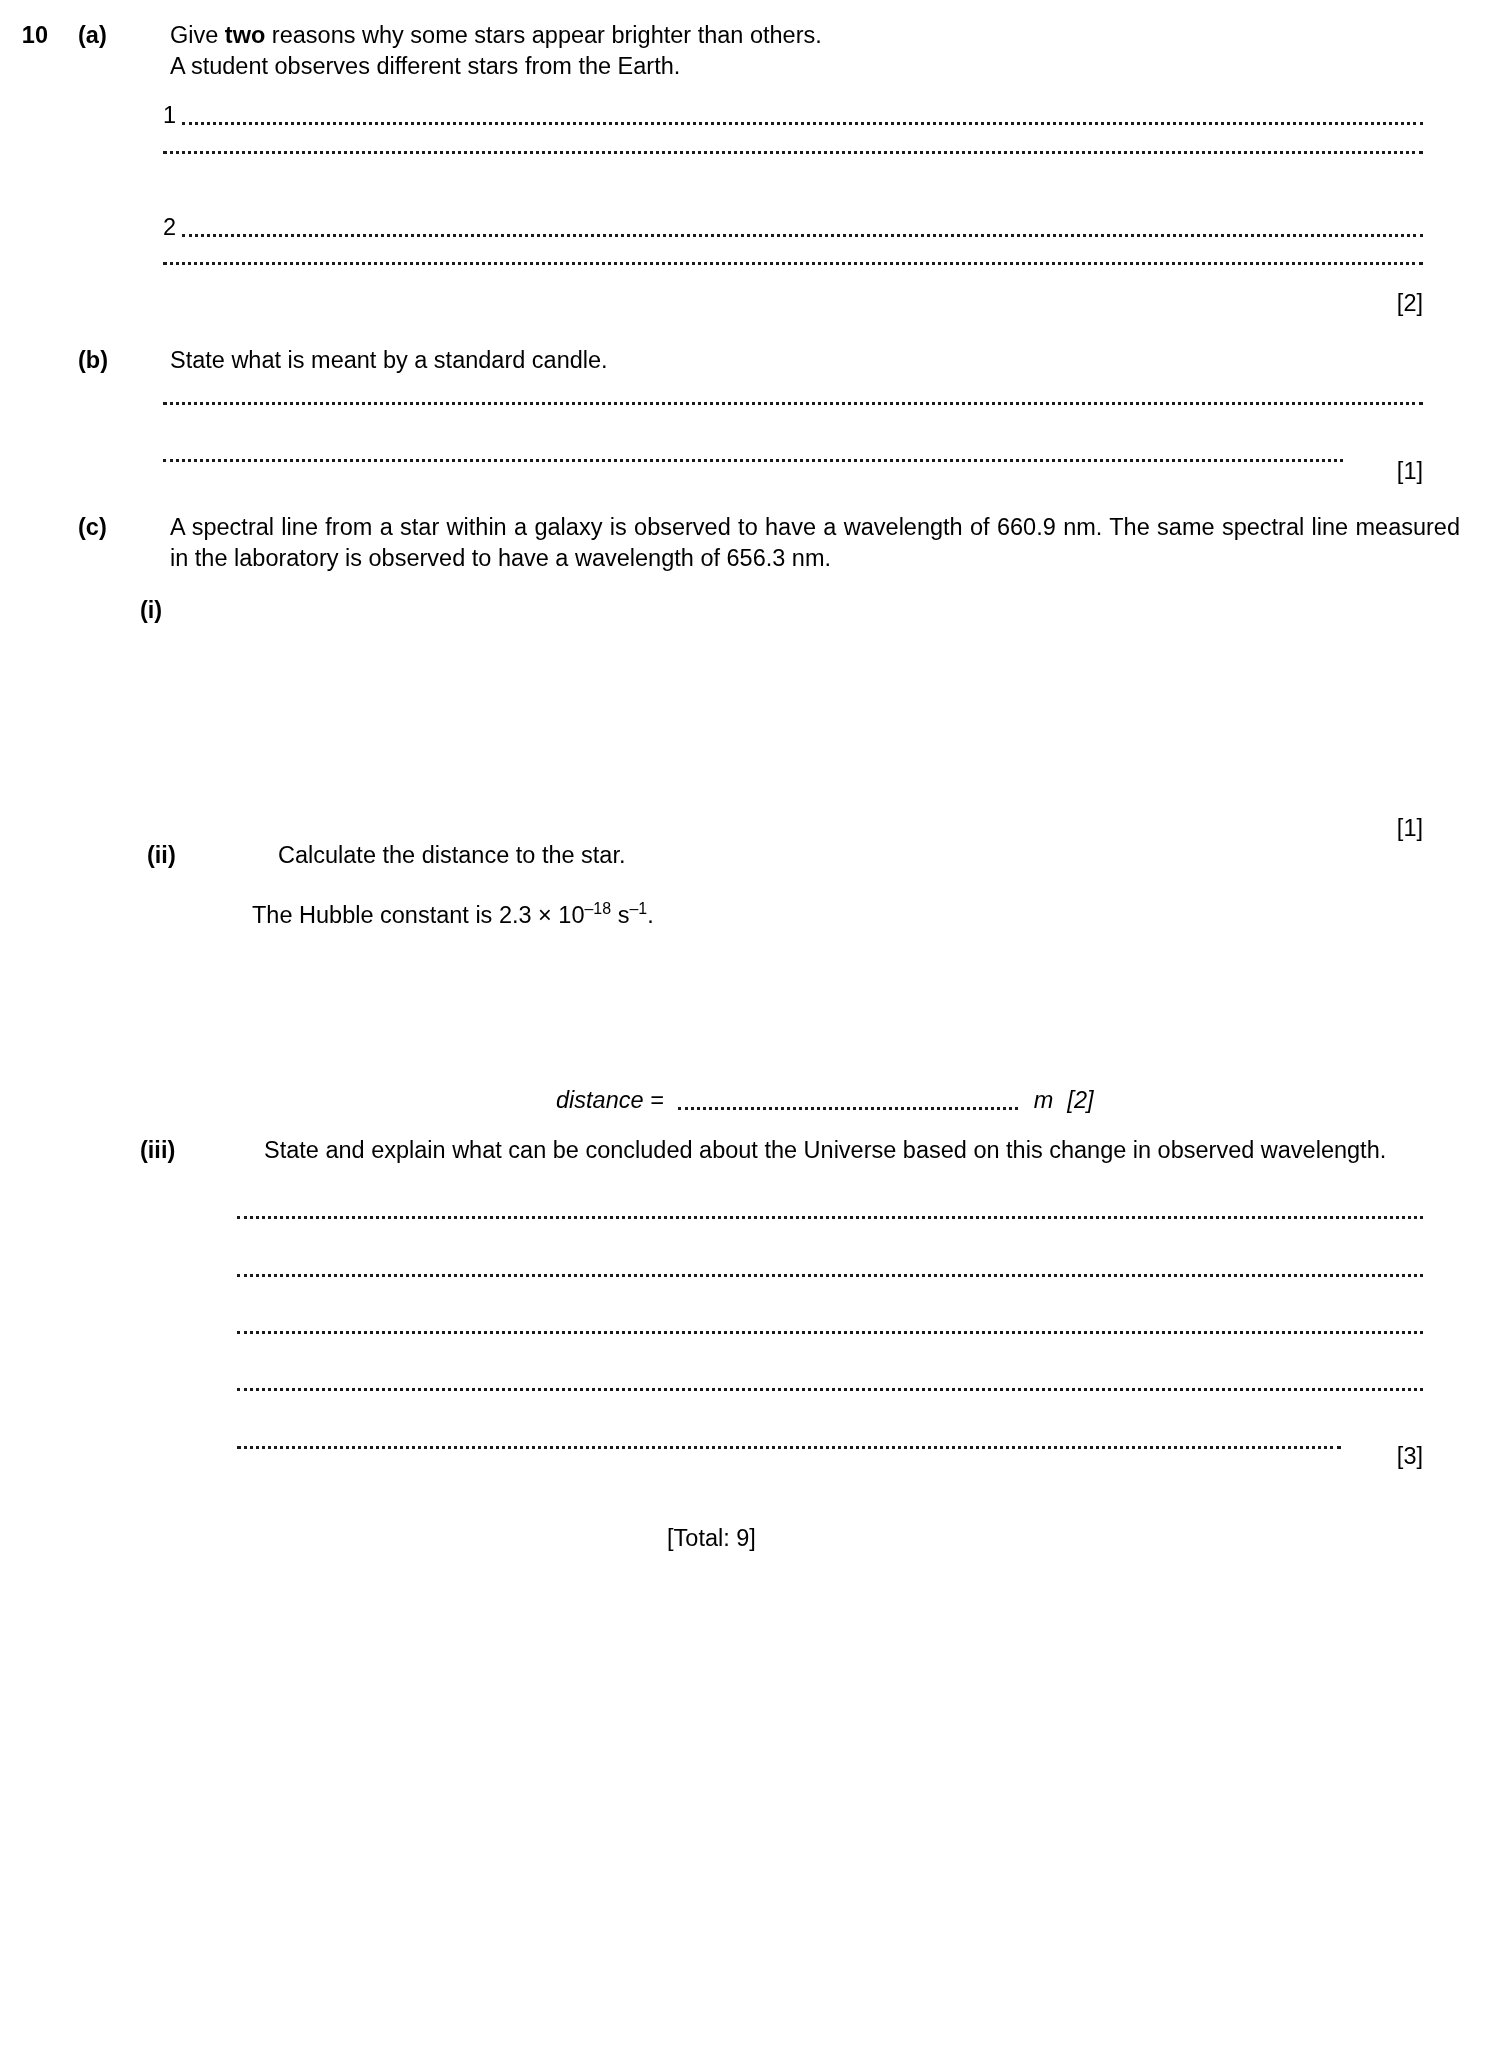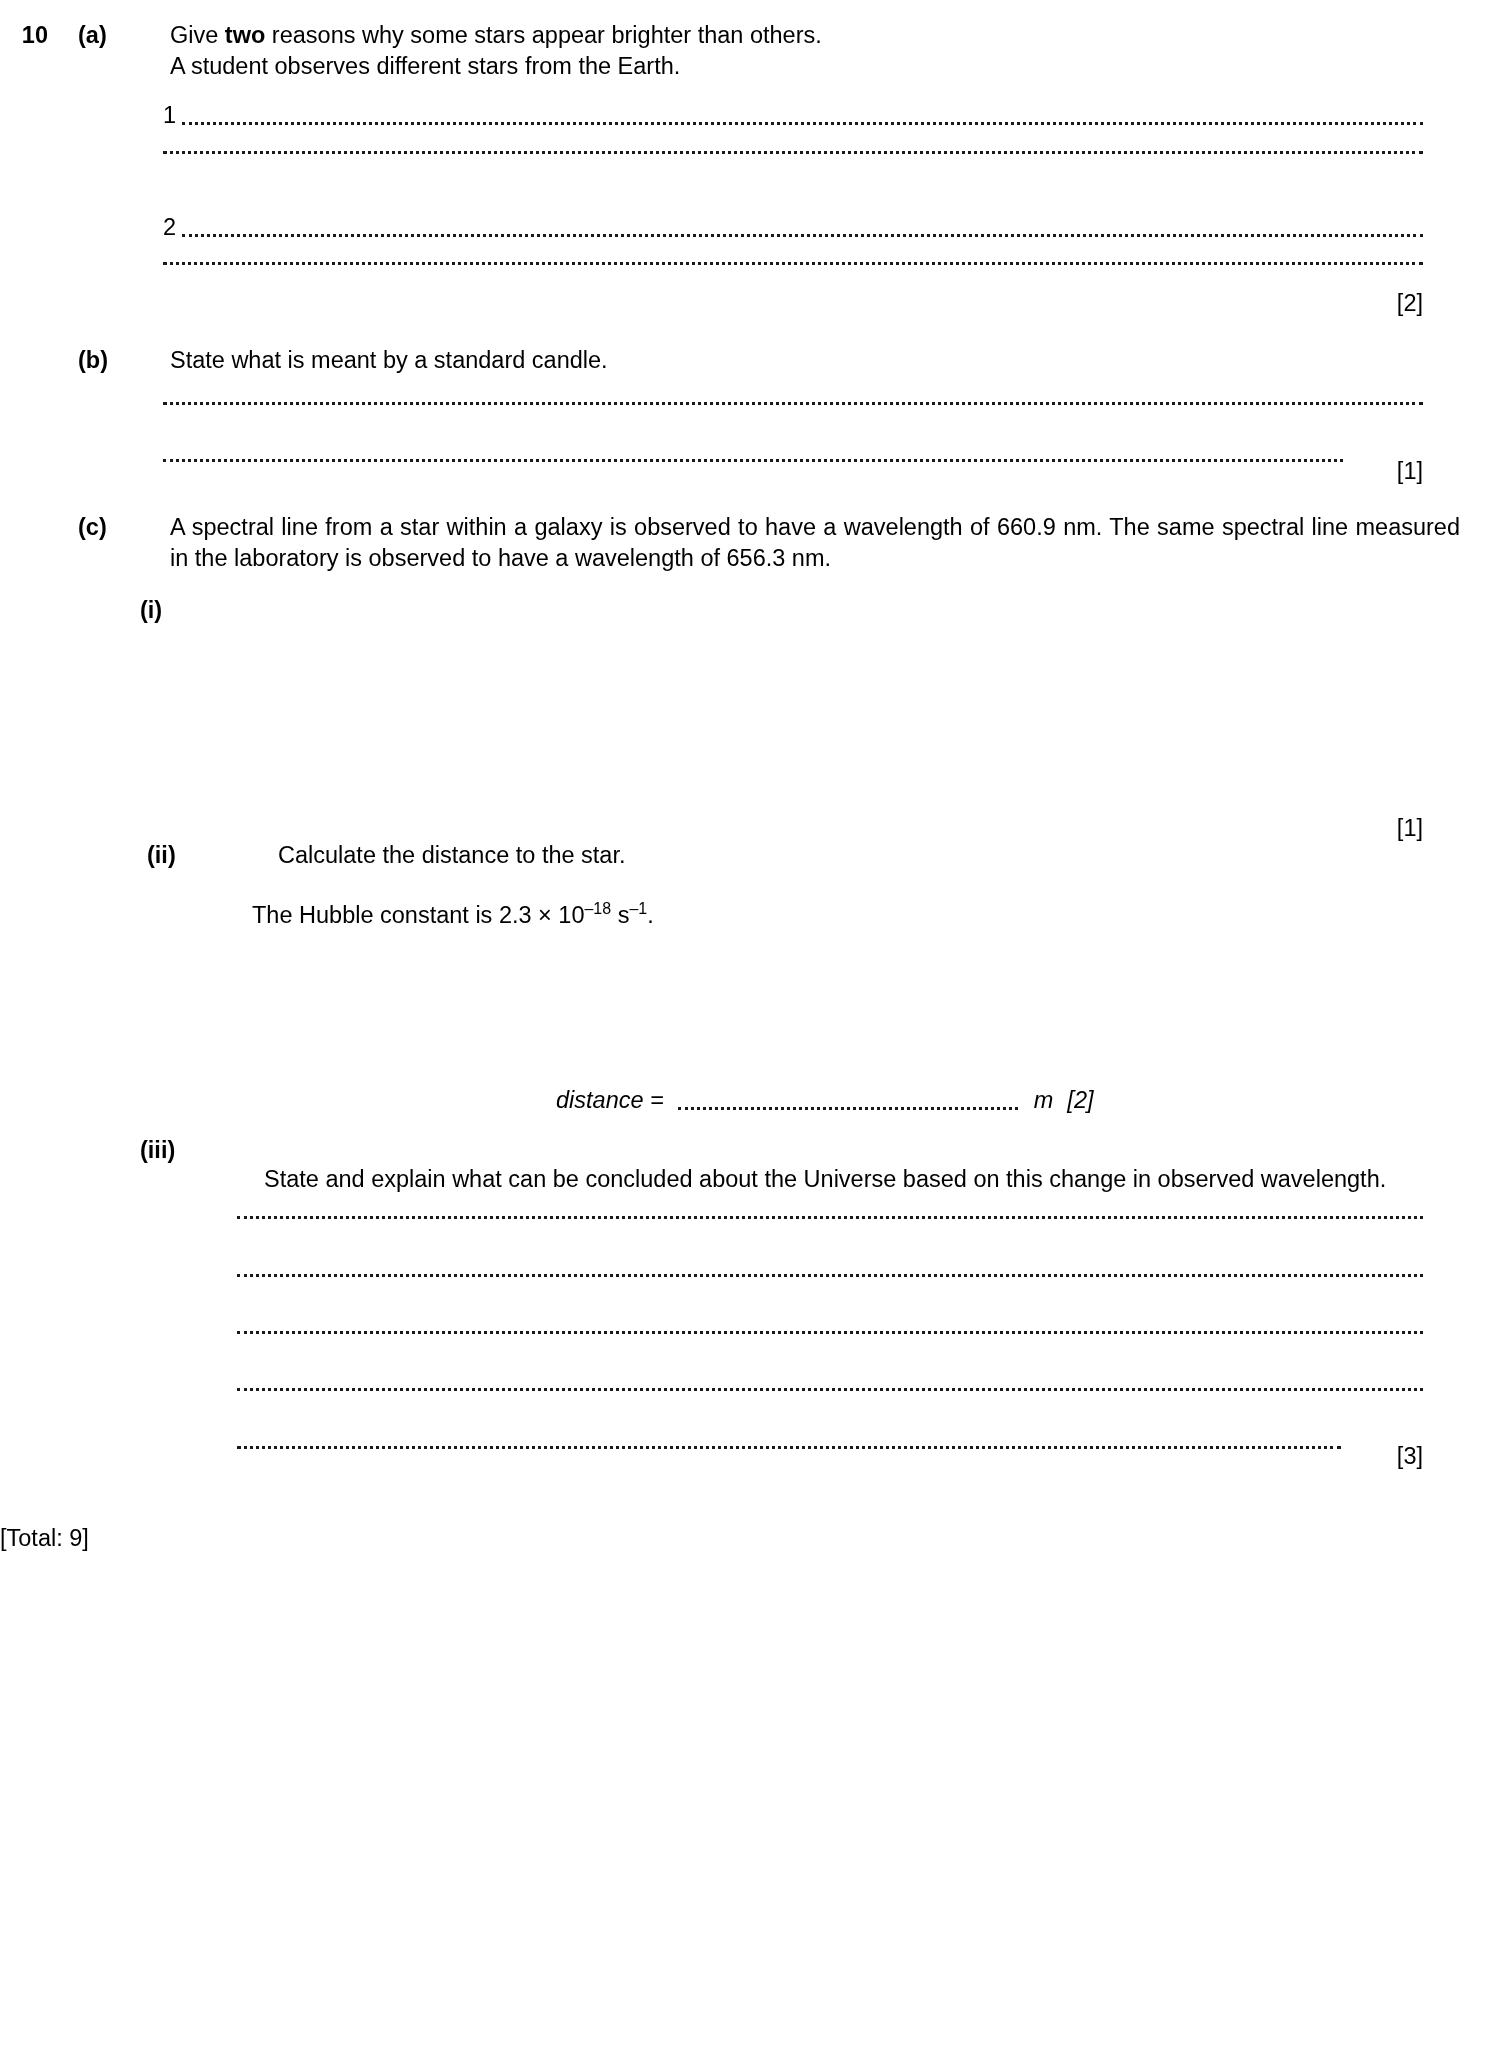--- a/index.html
+++ b/index.html
@@ -83,21 +83,21 @@
     font-size: 23.5px;
   }
 
   sup, .sup {
     font-size: 0.68em;
     vertical-align: super;
     line-height: 0;
   }
 
   .total {
-    text-align: left;
+    text-align: center;
     font-size: 23.5px;
   }
 </style>
 </head>
 <body>
 
 <div class="page">
 
   <div class="qrow" style="position:absolute; left:0px; top:20px; width:1460px;">
     <div class="qnum">10</div>
@@ -176,21 +176,21 @@
   <div class="answerline" style="position:absolute; left:556px; top:1085px; width:890px; align-items:flex-end;font-style:italic;">
     <span class="linenum" style="padding-right:14px;">distance =</span>
     <span class="dotline" style="max-width:340px;"></span>
     <span class="linenum" style="padding-left:16px; padding-right:14px;">m</span>
     <span class="marks">[2]</span>
   </div>
 
   <div class="qrow" style="position:absolute; left:12px; top:1135px; width:1460px;">
     <div class="qnum"></div>
     <div class="plabel" style="padding-left:80px; width:124px; flex:0 0 124px;">(iii)</div>
-    <div class="ptext justified" style="width:1186px;margin-top:29px;">State and explain what can be concluded about the Universe based on this change in observed wavelength.</div>
+    <div class="ptext justified" style="width:1186px;">State and explain what can be concluded about the Universe based on this change in observed wavelength.</div>
   </div>
 
   <div class="answerline" style="position:absolute; left:237px; top:1222px; width:1186px;">
     <span class="dotline"></span>
   </div>
   <div class="answerline" style="position:absolute; left:237px; top:1280px; width:1186px;">
     <span class="dotline"></span>
   </div>
   <div class="answerline" style="position:absolute; left:237px; top:1337px; width:1186px;">
     <span class="dotline"></span>

